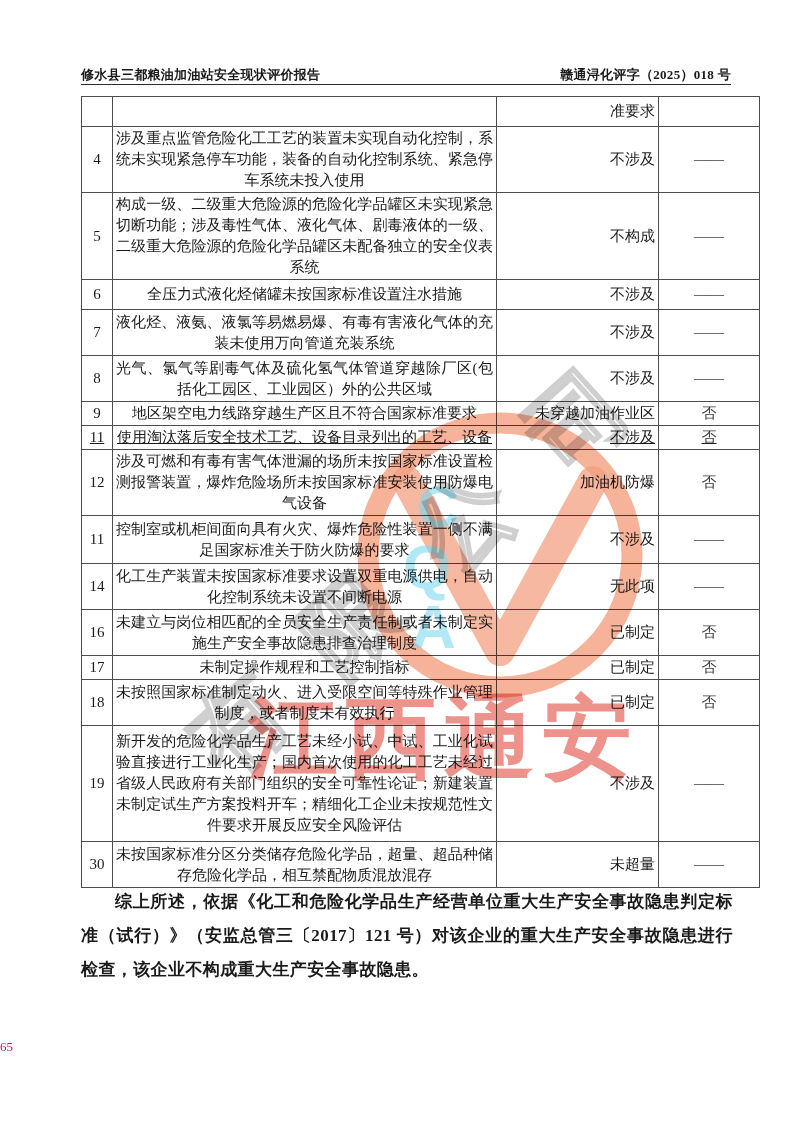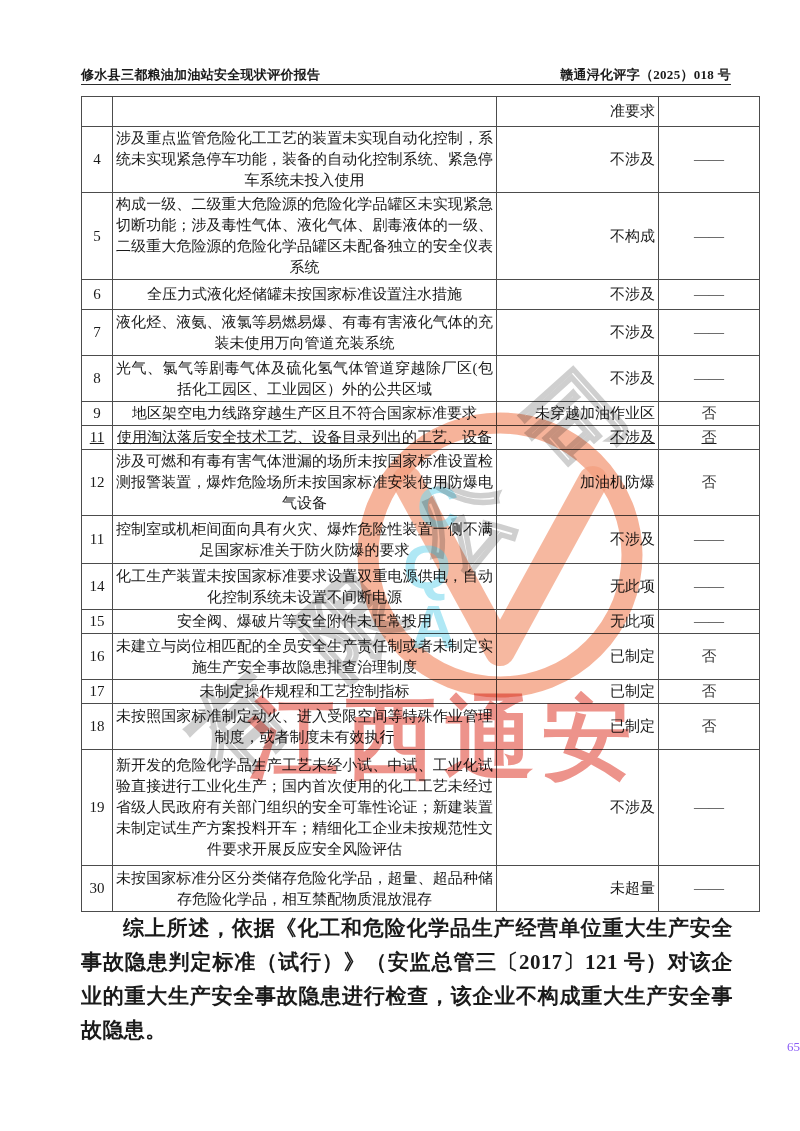--- a/index.html
+++ b/index.html
@@ -25,29 +25,29 @@
     font-size:15px;line-height:21px;
     padding:1px 3px;vertical-align:middle;
     overflow:hidden;
   }
   td.c-num{width:24px;text-align:center;font-size:14px;padding:0;}
   td.c-desc{width:377px;text-align:justify;text-align-last:center;text-justify:inter-ideograph;}
   td.c-status{width:155px;text-align:right;}
   td.c-res{width:94px;text-align:center;color:#3a3a3a;}
   
   .conclusion{
-    position:absolute;left:81px;top:890px;width:652px;
-    font-size:21px;line-height:34px;font-weight:600;
+    position:absolute;left:81px;top:868px;width:652px;
+    font-size:17px;line-height:34px;font-weight:600;
     text-align:justify;text-justify:inter-ideograph;text-indent:2em;
     letter-spacing:.4px;
   }
   
   .pageno{
     position:absolute;left:0;top:1039px;width:100%;
-    text-align:right;font-size:13px;color:#8b5cf6;
+    text-align:left;font-size:13px;color:#be185d;
   }
   
   .wm{position:absolute;pointer-events:none;mix-blend-mode:multiply;}
   .wm-diag{
     left:-60px;top:490px;width:980px;text-align:center;
     transform:rotate(-42deg);transform-origin:center;
     font-size:94px;font-weight:700;letter-spacing:58px;white-space:nowrap;
     color:transparent;-webkit-text-stroke:2.5px rgba(178,178,178,.62);
   }
   .wm-stamp{left:345px;top:403px;width:310px;height:310px;opacity:.78;}
@@ -129,26 +129,20 @@
         <td class="c-desc">控制室或机柜间面向具有火灾、爆炸危险性装置一侧不满足国家标准关于防火防爆的要求</td>
         <td class="c-status">不涉及</td>
         <td class="c-res">——</td>
       </tr>
       <tr style="height: 46px;">
         <td class="c-num">14</td>
         <td class="c-desc">化工生产装置未按国家标准要求设置双重电源供电，自动化控制系统未设置不间断电源</td>
         <td class="c-status">无此项</td>
         <td class="c-res">——</td>
       </tr>
-      <tr style="height: 22px;">
-        <td class="c-num">15</td>
-        <td class="c-desc">安全阀、爆破片等安全附件未正常投用</td>
-        <td class="c-status">无此项</td>
-        <td class="c-res">——</td>
-      </tr>
       <tr style="height: 46px;">
         <td class="c-num">16</td>
         <td class="c-desc">未建立与岗位相匹配的全员安全生产责任制或者未制定实施生产安全事故隐患排查治理制度</td>
         <td class="c-status">已制定</td>
         <td class="c-res">否</td>
       </tr>
       <tr style="height: 24px;">
         <td class="c-num">17</td>
         <td class="c-desc">未制定操作规程和工艺控制指标</td>
         <td class="c-status">已制定</td>

